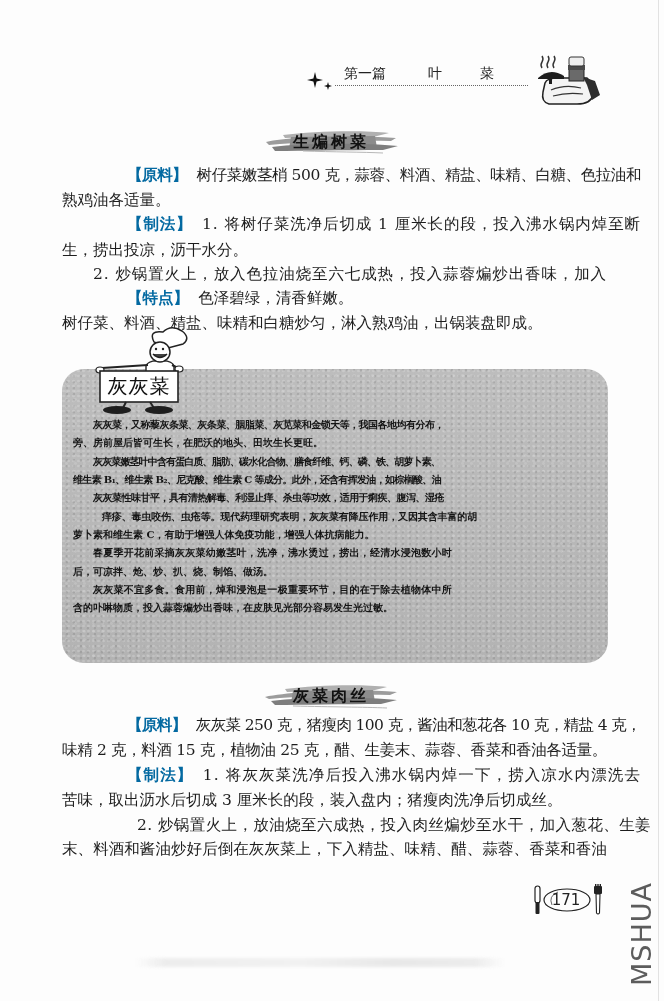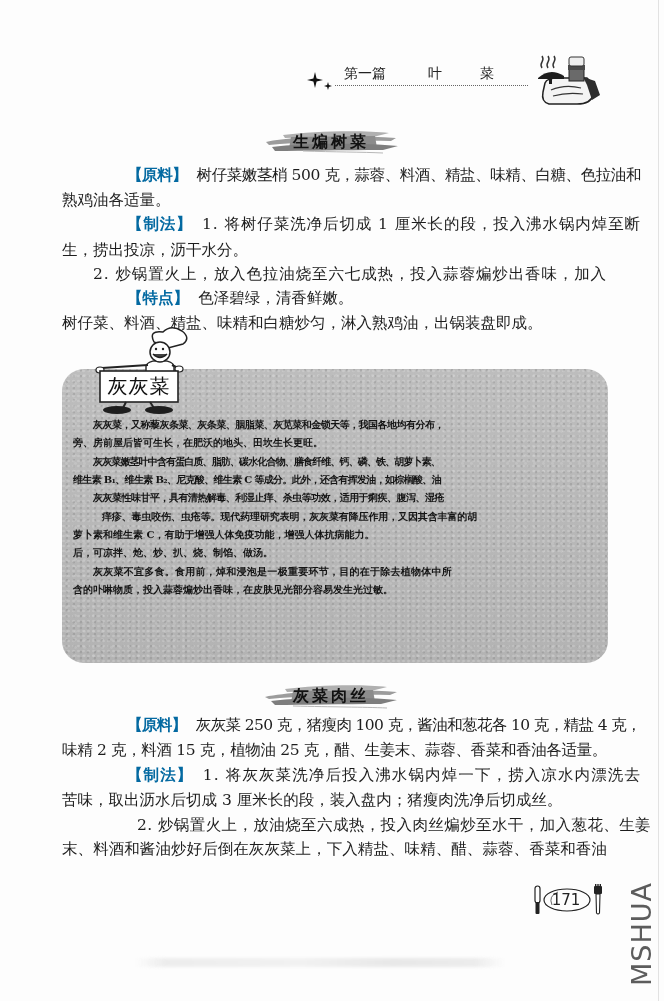--- a/index.html
+++ b/index.html
@@ -144,20 +144,21 @@
 <div class="abs sign-txt">灰灰菜</div>
 
 <div class="abs box-text">
   <div class="ln ind just"><span class="fit" style="letter-spacing: -0.513514px;">灰灰菜，又称藜灰条菜、灰条菜、胭脂菜、灰苋菜和金锁天等，我国各地均有分布，</span></div>
   <div class="ln"><span class="fit" style="letter-spacing: 0px;">旁、房前屋后皆可生长，在肥沃的地头、田坎生长更旺。</span></div>
   <div class="ln ind just"><span class="fit" style="letter-spacing: -0.868421px;">灰灰菜嫩茎叶中含有蛋白质、脂肪、碳水化合物、膳食纤维、钙、磷、铁、胡萝卜素、</span></div>
   <div class="ln just"><span class="fit" style="letter-spacing: -0.67223px;">维生素 B₁、维生素 B₂、尼克酸、维生素 C 等成分。此外，还含有挥发油，如棕榈酸、油</span></div>
   <div class="ln ind just"><span class="fit" style="letter-spacing: -0.513514px;">灰灰菜性味甘平，具有清热解毒、利湿止痒、杀虫等功效，适用于痢疾、腹泻、湿疮</span></div>
   <div class="ln just"><span class="fit" style="letter-spacing: -0.131579px; margin-left: 29px;">痒疹、毒虫咬伤、虫疮等。现代药理研究表明，灰灰菜有降压作用，又因其含丰富的胡</span></div>
   <div class="ln"><span class="fit" style="letter-spacing: 0px;">萝卜素和维生素 C，有助于增强人体免疫功能，增强人体抗病能力。</span></div>
+  <div class="ln ind just"><span class="fit" style="letter-spacing: 0.257143px;">春夏季开花前采摘灰灰菜幼嫩茎叶，洗净，沸水烫过，捞出，经清水浸泡数小时</span></div>
   <div class="ln"><span class="fit" style="letter-spacing: 0px;">后，可凉拌、炝、炒、扒、烧、制馅、做汤。</span></div>
   <div class="ln ind just"><span class="fit" style="letter-spacing: 0.257143px; text-align: center;">灰灰菜不宜多食。食用前，焯和浸泡是一极重要环节，目的在于除去植物体中所</span></div>
   <div class="ln"><span class="fit" style="letter-spacing: 0px;">含的卟啉物质，投入蒜蓉煸炒出香味，在皮肤见光部分容易发生光过敏。</span></div>
 </div>
 
 <div class="abs title-wrap" style="left:263px;top:683px">
   <svg width="136" height="26" viewBox="0 0 136 26">
     <path d="M22 6 C52 2 100 1 124 4 L108 8 C80 7 50 8 24 9 Z" fill="#b0b0b0"></path>
     <path d="M2 14 C30 8 92 6 134 9 L127 12 C90 11 40 13 6 16 Z" fill="#9c9c9c"></path>
     <path d="M30 8 L110 7 L112 19 L28 20 Z" fill="#8c8c8c"></path>

